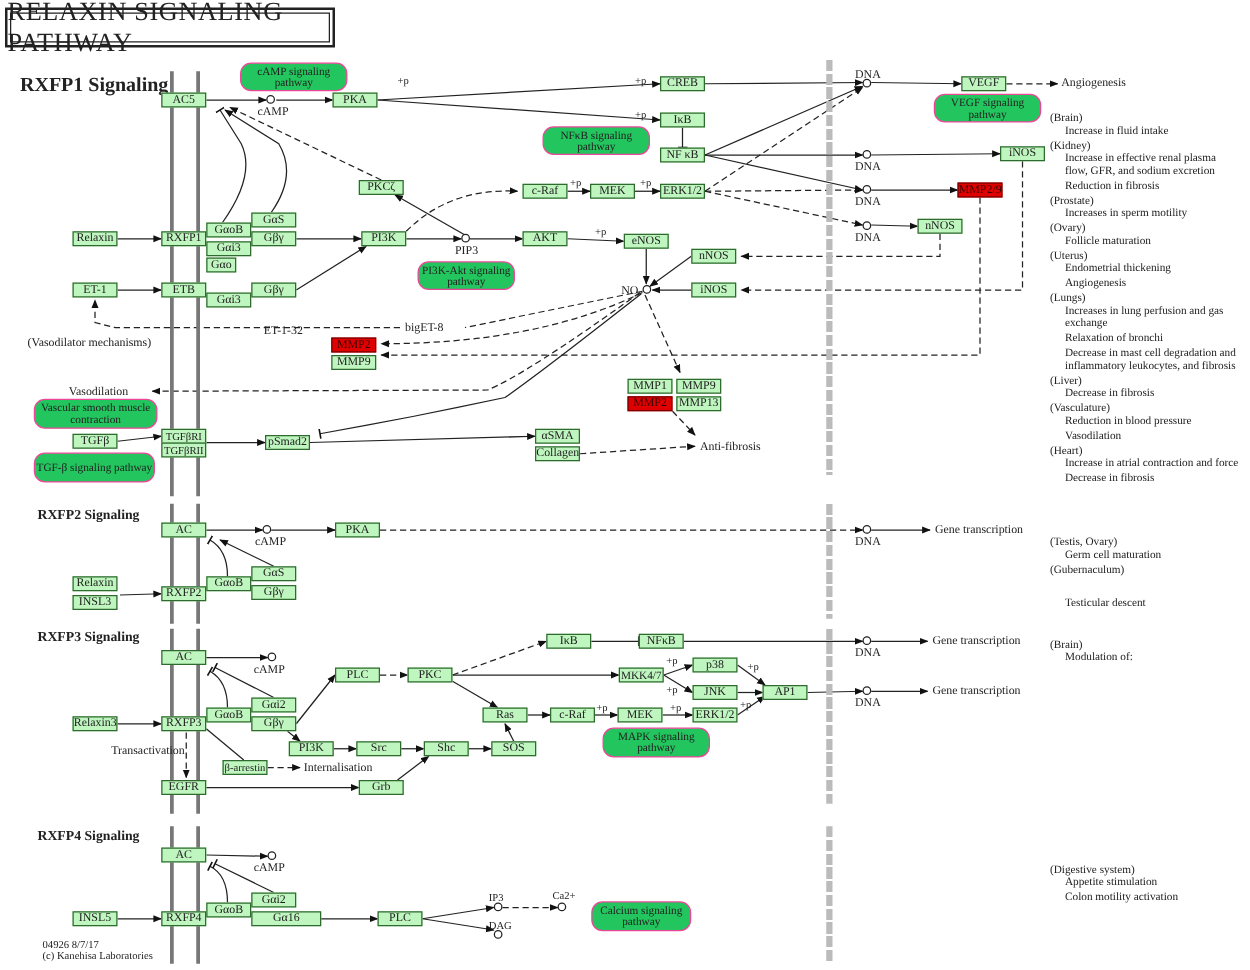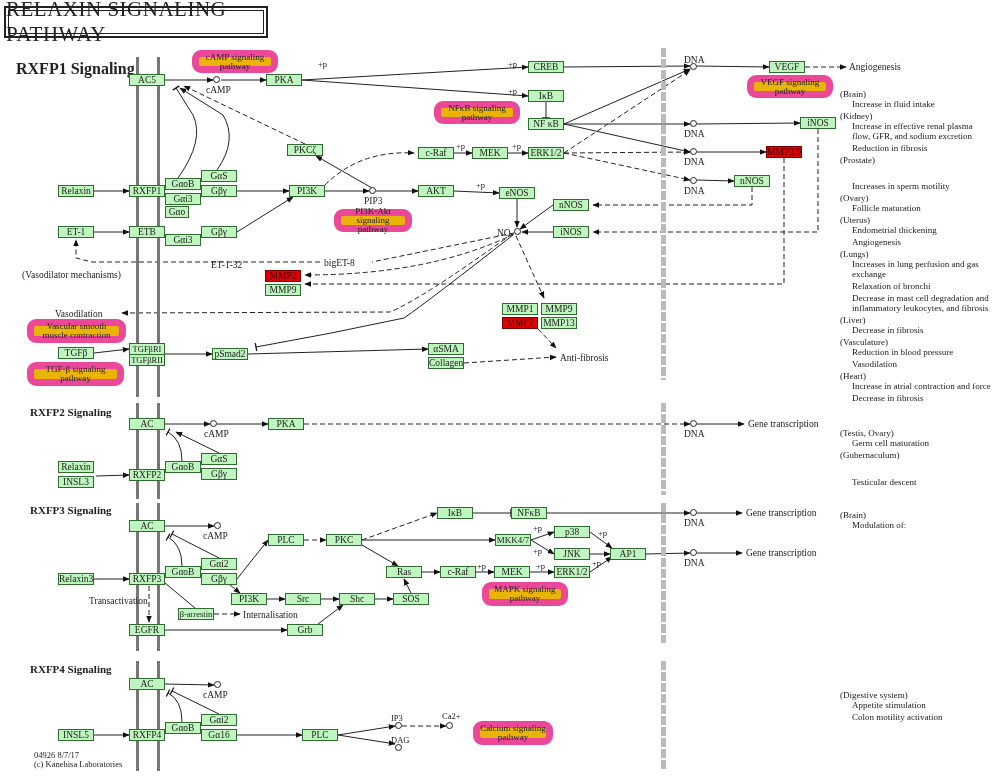--- a/index.html
+++ b/index.html
@@ -6,21 +6,21 @@
   body{width:1000px;height:776px;position:relative;overflow:hidden;font-family:"Liberation Serif","DejaVu Serif",serif;color:#222;}
   #edges{position:absolute;left:0;top:0;width:1000px;height:776px;pointer-events:none;}
   .title{position:absolute;left:4px;top:6px;width:264px;height:32px;border:2px solid #222;box-sizing:border-box;display:flex;align-items:center;justify-content:center;font-size:21px;letter-spacing:0.5px;font-family:"Liberation Serif",serif;}
   .title-inner{position:absolute;inset:2px;border:1px solid #222;}
   .sec{position:absolute;font-weight:bold;font-size:11px;}
   .sec.big{font-size:16px;}
   .node{position:absolute;height:12px;box-sizing:border-box;border:1px solid #2f6b2f;background:#bff5bf;font-size:9.5px;line-height:10px;text-align:center;white-space:nowrap;overflow:hidden;cursor:pointer;}
   .node.red{background:#e00000;border-color:#7a0000;color:#3a0000;}
   .lbl{position:absolute;font-size:9.5px;white-space:nowrap;line-height:10px;}
   .lbl.sm{font-size:8.5px;}
-  .pw{position:absolute;border:7px solid #ec4899;border-radius:9px;font-size:9px;line-height:9px;text-align:center;box-sizing:border-box;display:flex;align-items:center;justify-content:center;background:#eab308;cursor:pointer;}
+  .pw{position:absolute;border:1px solid #ec4899;border-radius:9px;font-size:9px;line-height:9px;text-align:center;box-sizing:border-box;display:flex;align-items:center;justify-content:center;background:#22c55e;cursor:pointer;}
   .mem{position:absolute;width:3px;background:#777;}
   .nuc{position:absolute;width:5px;background:repeating-linear-gradient(to bottom,#bbb 0 9px,transparent 9px 11px);}
   .cpd{position:absolute;width:7px;height:7px;border:1px solid #222;border-radius:50%;background:#fff;box-sizing:border-box;}
   .side{position:absolute;font-size:9px;line-height:10px;}
   .side .org{margin-top:2px;}
   .side .eff{padding-left:12px;}
   .side .eff2{padding-left:38px;margin-top:3px;}
   .foot{position:absolute;left:34px;top:751px;font-size:8.5px;line-height:9px;}
 </style>
 </head>
@@ -239,21 +239,21 @@
 <div class="node" id="n-sos" style="left:393px;top:593px;width:36px">SOS</div>
 <div class="node" id="n-barr" style="left:178px;top:608px;width:36px;font-size:8.5px">β-arrestin</div>
 <div class="node" id="n-egfr" style="left:129px;top:624px;width:36px">EGFR</div>
 <div class="node" id="n-grb" style="left:287px;top:624px;width:36px">Grb</div>
 
 <div class="node" id="n-ac4" style="left:129px;top:678px;width:36px">AC</div>
 <div class="node" id="n-insl5" style="left:58px;top:729px;width:36px">INSL5</div>
 <div class="node" id="n-rxfp4" style="left:129px;top:729px;width:36px">RXFP4</div>
 <div class="node" id="n-gaob4" style="left:165px;top:722px;width:36px">GαoB</div>
 <div class="node" id="n-gai2b" style="left:201px;top:714px;width:36px">Gαi2</div>
-<div class="node" id="n-ga16" style="left:201px;top:729px;width:36px">Gα16</div>
+<div class="node" id="n-ga16" style="left:201px;top:729px;width:56px">Gα16</div>
 <div class="node" id="n-plc4" style="left:302px;top:729px;width:36px">PLC</div>
 
 <div class="cpd" id="c-camp1" style="left:213px;top:76px"></div>
 <div class="cpd" id="c-pips" style="left:369px;top:187px"></div>
 <div class="cpd" id="c-no" style="left:514px;top:228px"></div>
 <div class="cpd" id="c-dna1" style="left:690px;top:63px"></div>
 <div class="cpd" id="c-dna2" style="left:690px;top:120px"></div>
 <div class="cpd" id="c-dna3" style="left:690px;top:148px"></div>
 <div class="cpd" id="c-dna4" style="left:690px;top:177px"></div>
 <div class="cpd" id="c-camp2" style="left:210px;top:420px"></div>
@@ -318,21 +318,21 @@
 <div class="pw" style="left:482px;top:582px;width:86px;height:24px">MAPK signaling pathway</div>
 <div class="pw" style="left:473px;top:721px;width:80px;height:24px">Calcium signaling pathway</div>
 
 <div class="side" id="side1" style="left:840px;top:87px;width:160px">
     <div class="org">(Brain)</div>
     <div class="eff" style="margin-top: 0px; max-width: 140px;">Increase in fluid intake</div>
     <div class="org">(Kidney)</div>
     <div class="eff" style="margin-top: 0px; max-width: 140px;">Increase in effective renal plasma flow, GFR, and sodium excretion</div>
     <div class="eff" style="margin-top: 2px; max-width: 140px;">Reduction in fibrosis</div>
     <div class="org">(Prostate)</div>
-    <div class="eff" style="margin-top: 16px; max-width: 140px;">Increases in sperm motility</div>
+    <div class="eff" style="margin-top: 0px; max-width: 140px;">Increases in sperm motility</div>
     <div class="org">(Ovary)</div>
     <div class="eff" style="margin-top: 0px; max-width: 140px;">Follicle maturation</div>
     <div class="org">(Uterus)</div>
     <div class="eff" style="margin-top: 0px; max-width: 140px;">Endometrial thickening</div>
     <div class="eff" style="margin-top: 2px; max-width: 140px;">Angiogenesis</div>
     <div class="org">(Lungs)</div>
     <div class="eff" style="margin-top: 0px; max-width: 140px;">Increases in lung perfusion and gas exchange</div>
     <div class="eff" style="margin-top: 2px; max-width: 140px;">Relaxation of bronchi</div>
     <div class="eff" style="margin-top: 2px; max-width: 140px;">Decrease in mast cell degradation and inflammatory leukocytes, and fibrosis</div>
     <div class="org">(Liver)</div>

